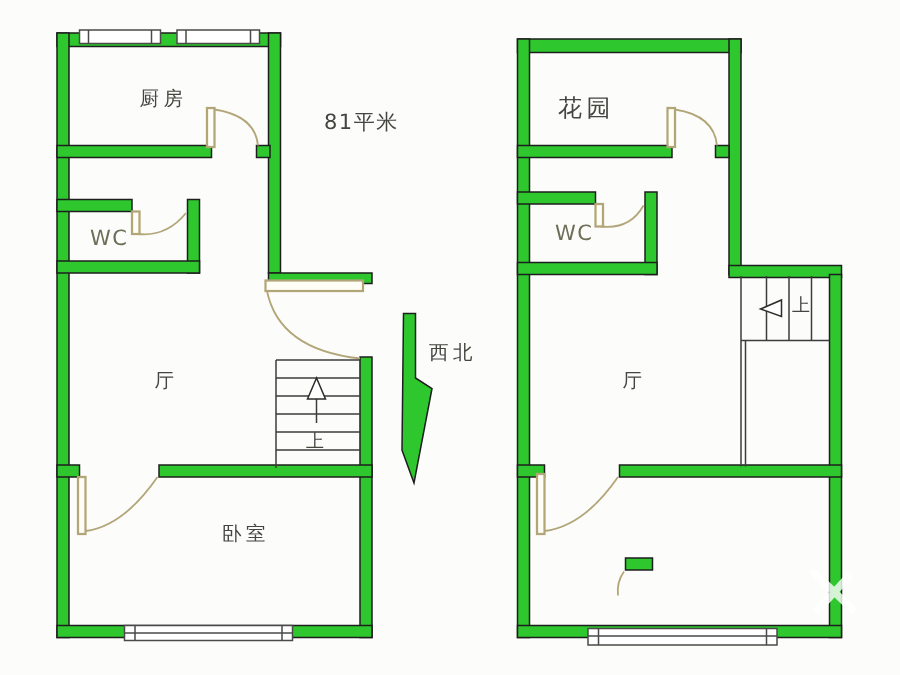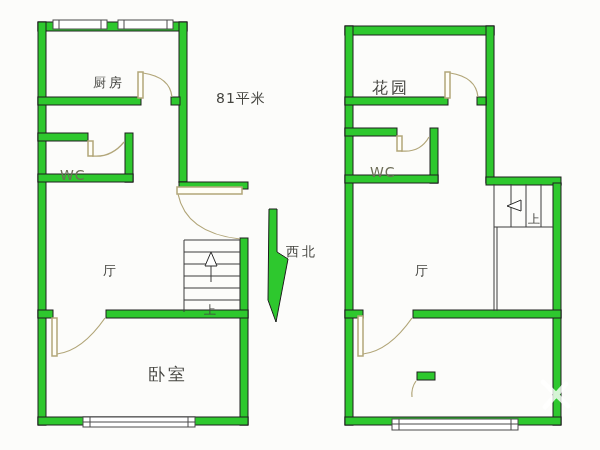--- a/index.html
+++ b/index.html
@@ -9,21 +9,21 @@
   }
   .canvas svg{position:absolute;left:0;top:0;}
   .wall{fill:var(--wall-green,#2ec82e);stroke:#1e1e1e;stroke-width:1;}
   .leaf{fill:#fffef6;stroke:var(--door-tan,#b2a679);stroke-width:1.5;}
   .arc{fill:none;stroke:var(--door-tan,#b2a679);stroke-width:1.2;}
   .win{fill:#ffffff;stroke:#4a4a4a;stroke-width:1;}
   .winline{fill:none;stroke:#4a4a4a;stroke-width:1;}
   .stair{fill:none;stroke:#3c3c3c;stroke-width:1;}
   .tri{fill:#ffffff;stroke:#2c2c2c;stroke-width:1;}
   .wm{fill:none;stroke:#ffffff;stroke-width:5;stroke-linecap:round;opacity:.8;}
-  .lbl{position:absolute;color:var(--text-ink,#454540);white-space:nowrap;line-height:1;margin-top:16px;}
+  .lbl{position:absolute;color:var(--text-ink,#454540);white-space:nowrap;line-height:1;}
   .cjk{letter-spacing:3px;}
 </style>
 </head>
 <body>
 
 <div class="canvas">
   <svg width="600" height="450" viewBox="0 0 600 450">
 
     <g>
       <rect class="wall" x="38" y="22" width="149" height="9"></rect>
@@ -124,21 +124,21 @@
     <g>
       <path class="wm" d="M543 382 L568 406 M566 384 L545 407"></path>
     </g>
   </svg>
 
   <span class="lbl cjk" style="left:93px;  top:60px;  font-size:13px;">厨房</span>
   <span class="lbl" style="left:216px; top:75px;  font-size:14px; letter-spacing:1px;">81平米</span>
   <span class="lbl" style="left:60px;  top:152px; font-size:14px; letter-spacing:1px; color:#6e6e58;">WC</span>
   <span class="lbl" style="left:103px; top:248px; font-size:13px;">厅</span>
   <span class="lbl" style="left:204px; top:288px; font-size:12px;">上</span>
-  <span class="lbl cjk" style="left:148px; top:350px; font-size:17px;">卧室</span>
+  <span class="lbl cjk" style="left:148px; top:350px; font-size:13px;">卧室</span>
 
   <span class="lbl cjk" style="left:286px; top:229px; font-size:13px;">西北</span>
 
   <span class="lbl cjk" style="left:372px; top:64px;  font-size:16px;">花园</span>
   <span class="lbl" style="left:370px; top:149px; font-size:14px; letter-spacing:1px; color:#6e6e58;">WC</span>
   <span class="lbl" style="left:528px; top:197px; font-size:12px;">上</span>
   <span class="lbl" style="left:415px; top:248px; font-size:13px;">厅</span>
 </div>
 
 </body></html>

